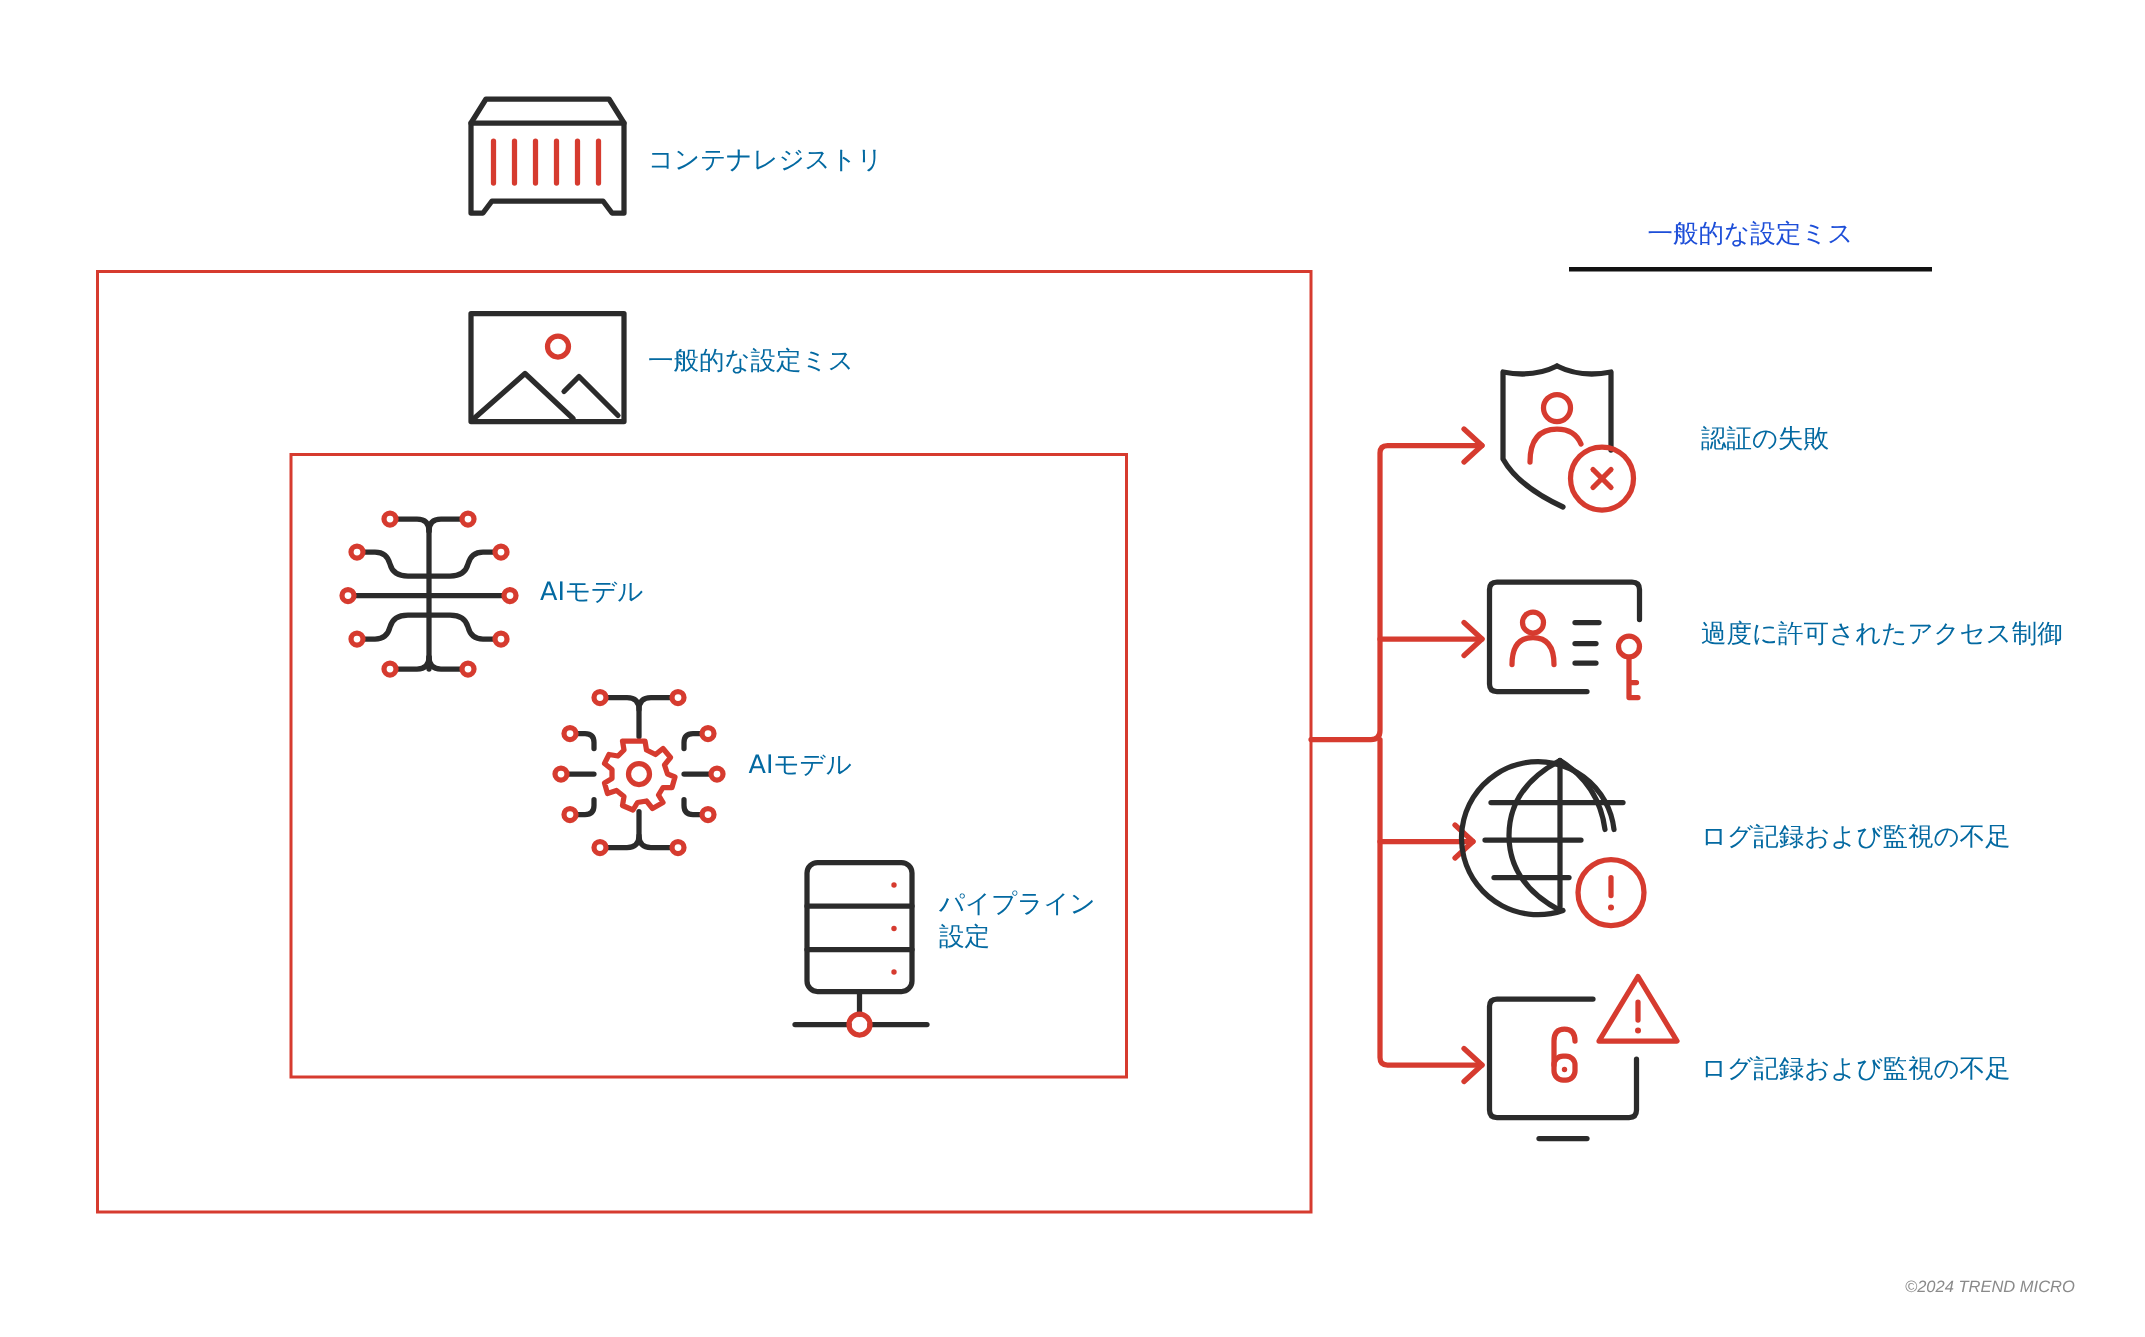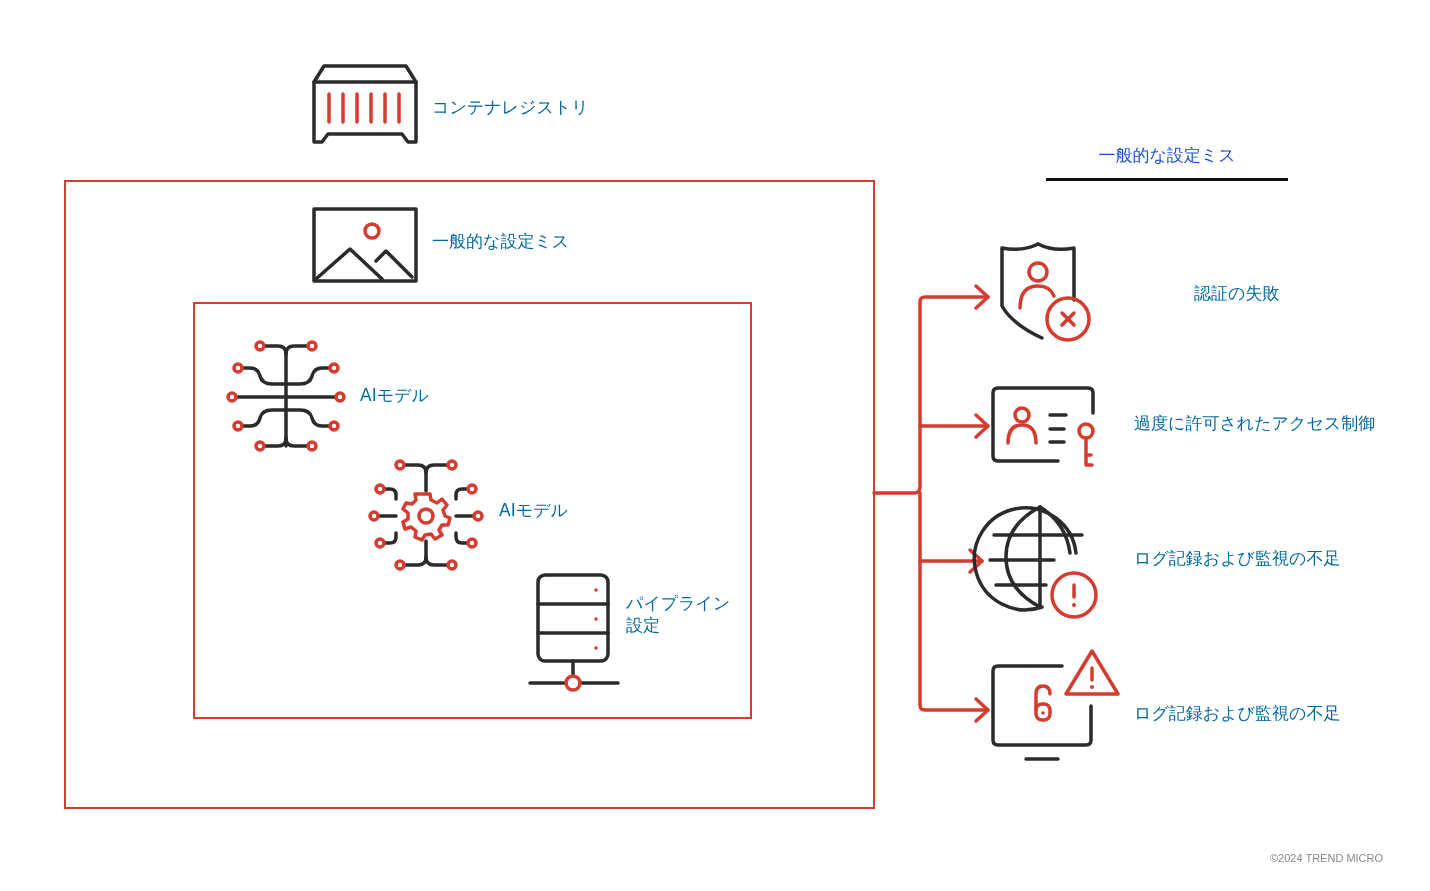--- a/index.html
+++ b/index.html
@@ -6,21 +6,21 @@
   body { width: 1430px; height: 891px; position: relative; overflow: hidden;
          font-family: "DejaVu Sans", "Liberation Sans", sans-serif; color: #222222; }
   .label { position: absolute; font-size: 17px; color: #0369a1; white-space: nowrap; line-height: 1.6; }
   .frame { position: absolute; border: 2px solid #d63b2f; box-sizing: border-box; }
   svg.icon { position: absolute; overflow: visible; }
   .ink { stroke: #2b2b2b; fill: none; stroke-width: 3.5; stroke-linecap: round; stroke-linejoin: round; }
   .red { stroke: #d63b2f; fill: none; stroke-width: 3.5; stroke-linecap: round; stroke-linejoin: round; }
   .dot { stroke: #d63b2f; fill: #fff; stroke-width: 3.5; }
   .heading { position: absolute; font-size: 17px; color: #1d4ed8; text-align: center; }
   .heading-rule { position: absolute; height: 3px; background: #111; }
-  .copyright { position: absolute; font-size: 11px; color: #8a8a8a; font-family: "Liberation Sans", sans-serif; }
+  .copyright { position: absolute; font-size: 11px; color: #8a8a8a; font-family: "Liberation Sans", sans-serif; font-style: italic; }
 </style>
 </head>
 <body>
 
 <svg class="icon" style="left:310px;top:62px" width="110" height="86" viewBox="0 0 110 86">
   <path class="ink" d="M4 20 L14 4 L96 4 L106 20 L106 80 L98 80 L92 72 L18 72 L12 80 L4 80 Z"></path>
   <line class="ink" x1="4" y1="20" x2="106" y2="20"></line>
   <line class="red" x1="19" y1="32" x2="19" y2="60"></line>
   <line class="red" x1="33" y1="32" x2="33" y2="60"></line>
   <line class="red" x1="47" y1="32" x2="47" y2="60"></line>
@@ -125,21 +125,21 @@
 
 <svg class="icon" style="left:998px;top:242px" width="100" height="100" viewBox="0 0 100 100">
   <path class="ink" d="M40 2 Q56 10 76 6 L76 58"></path>
   <path class="ink" d="M40 2 Q24 10 4 6 L4 64 Q14 82 44 96"></path>
   <circle class="red" cx="40" cy="30" r="9"></circle>
   <path class="red" d="M22 66 Q22 44 40 44 Q52 44 56 54"></path>
   <circle class="red" cx="70" cy="77" r="21"></circle>
   <line class="red" x1="64" y1="71" x2="76" y2="83"></line>
   <line class="red" x1="76" y1="71" x2="64" y2="83"></line>
 </svg>
-<div class="label" style="left:1194px;top:280px">認証の失敗</div>
+<div class="label" style="left:1134px;top:280px">認証の失敗</div>
 
 <svg class="icon" style="left:990px;top:385px" width="110" height="86" viewBox="0 0 110 86">
   <path class="ink" d="M68 76 L8 76 Q3 76 3 71 L3 8 Q3 3 8 3 L98 3 Q103 3 103 8 L103 28"></path>
   <circle class="red" cx="32" cy="30" r="7"></circle>
   <path class="red" d="M18 58 Q18 40 32 40 Q46 40 46 58"></path>
   <line class="ink" x1="60" y1="30" x2="76" y2="30"></line>
   <line class="ink" x1="60" y1="44" x2="74" y2="44"></line>
   <line class="ink" x1="60" y1="57" x2="74" y2="57"></line>
   <circle class="red" cx="96" cy="46" r="7"></circle>
   <path class="red" d="M96 53 L96 80 L102 80 M96 70 L101 70"></path>

